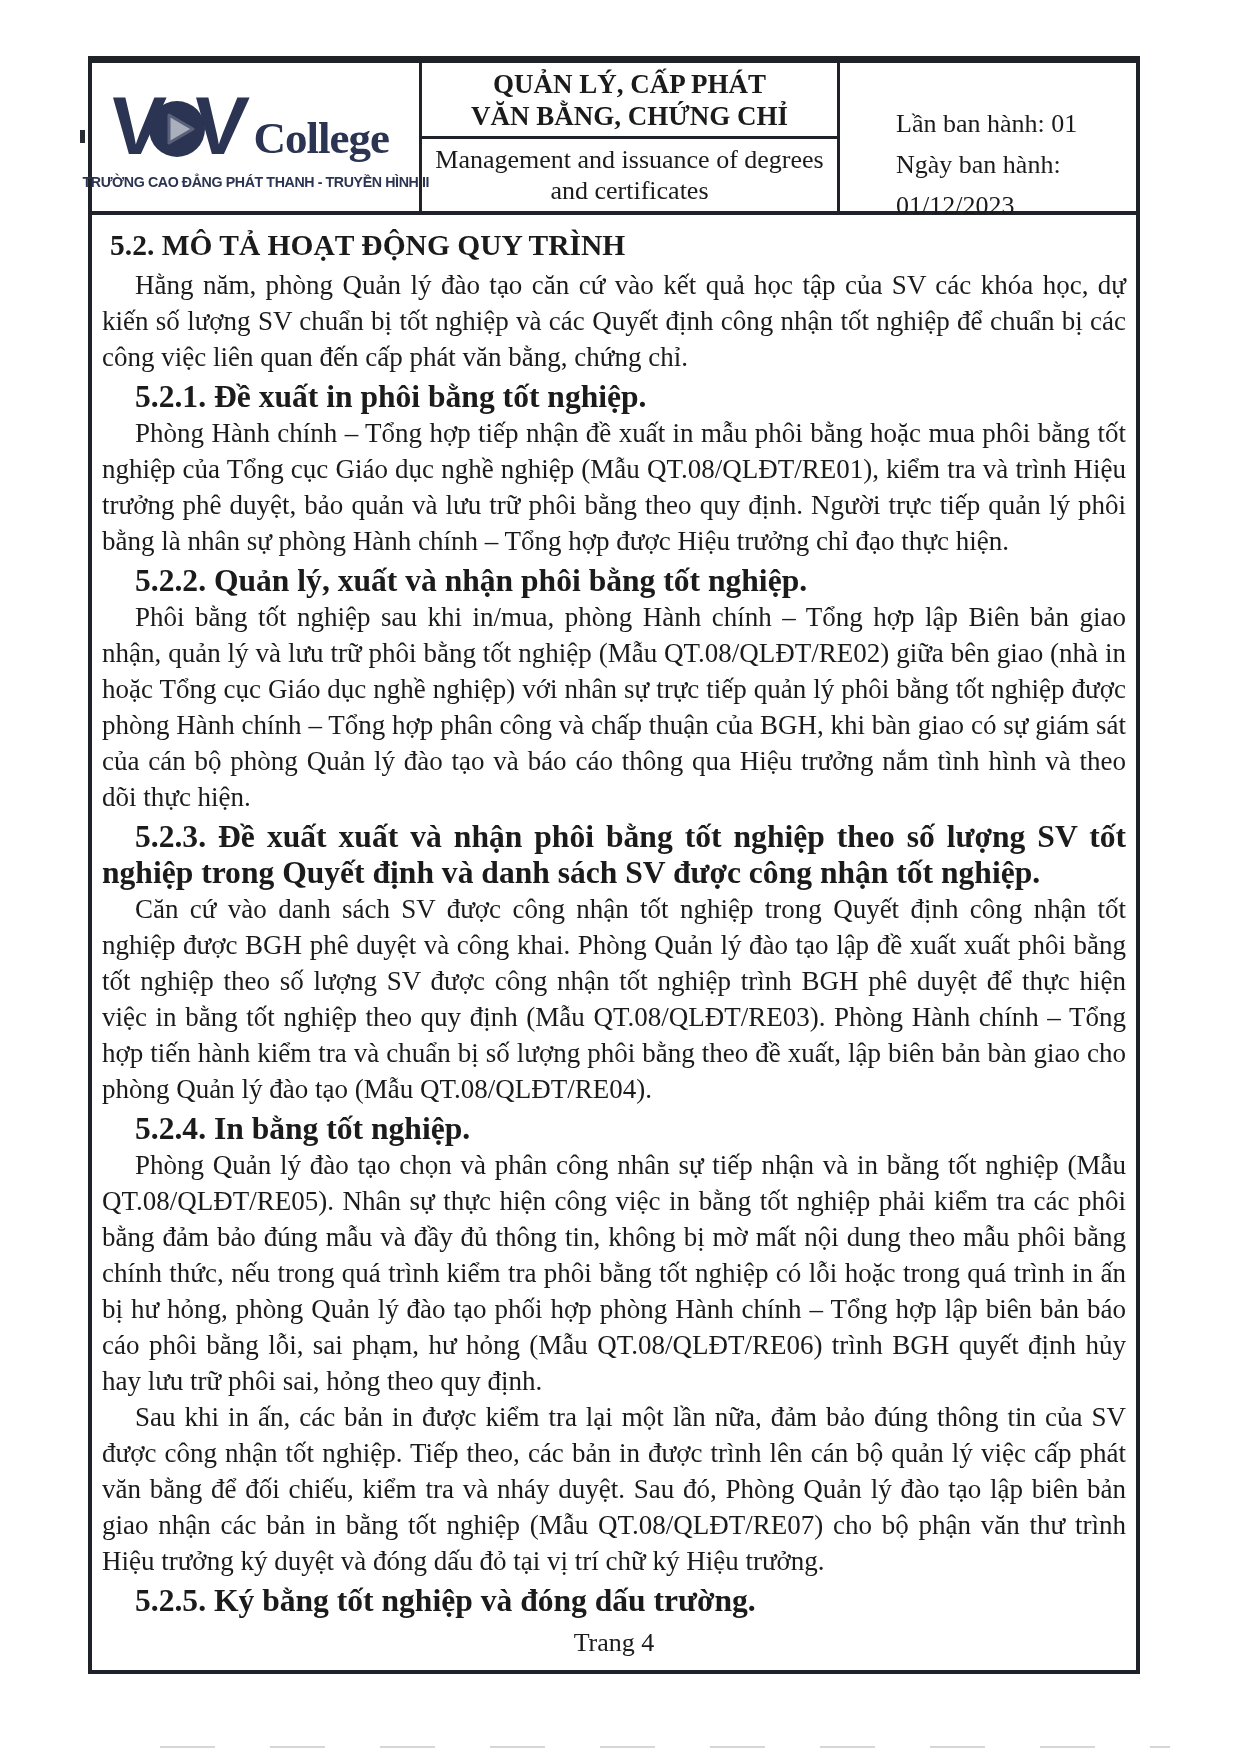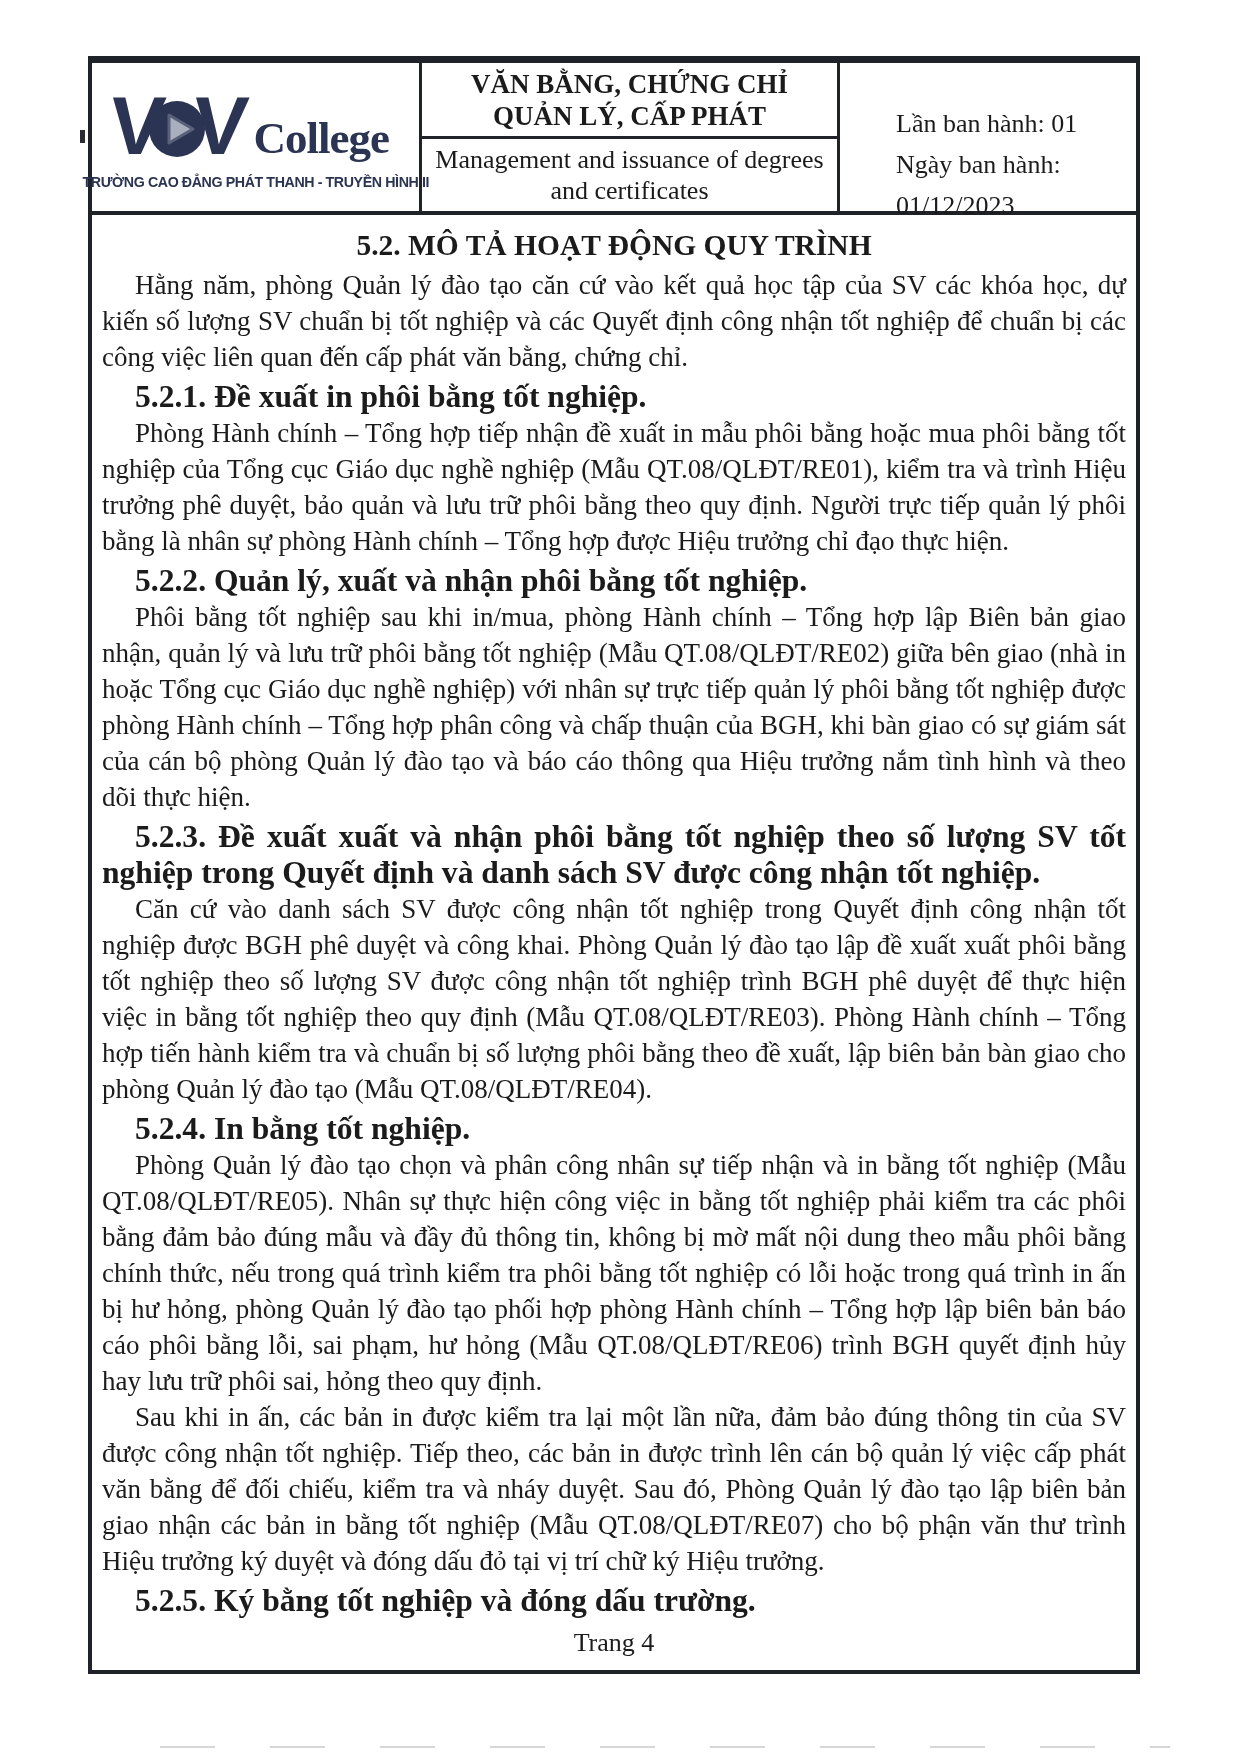--- a/index.html
+++ b/index.html
@@ -75,21 +75,21 @@
   
   .doc-body {
     flex:1 1 auto;
     padding:9px 10px 0 10px;
     font-size:27px; line-height:36px;
     text-align:justify;
     overflow:hidden;
   }
   .section-heading {
     font-size:29.5px; font-weight:bold; line-height:38px;
-    text-align:center; margin:2px 8px 3px;
+    text-align:left; margin:2px 8px 3px;
   }
   .sub-heading {
     font-weight:bold; text-indent:33px; margin-top:4px; text-align:justify;
   }
   .para { text-indent:33px; }
 
   
   .doc-footer {
     flex:none; margin-top:auto;
     text-align:center; font-size:26px;
@@ -120,22 +120,22 @@
           </svg>
         </span>
         <span class="logo-v">V</span>
         <span class="logo-college">College</span>
       </div>
       <div class="logo-school">TRƯỜNG CAO ĐẲNG PHÁT THANH - TRUYỀN HÌNH II</div>
     </div>
 
     <div class="hcell-title">
       <div class="title-vi">
+        <span>QUẢN LÝ, CẤP PHÁT</span>
         <span>VĂN BẰNG, CHỨNG CHỈ</span>
-        <span>QUẢN LÝ, CẤP PHÁT</span>
       </div>
       <div class="title-en">
         <span>Management and issuance of degrees</span>
         <span>and certificates</span>
       </div>
     </div>
 
     <div class="hcell-issue">
       <div>Lần ban hành: 01</div>
       <div>Ngày ban hành: 01/12/2023</div>

